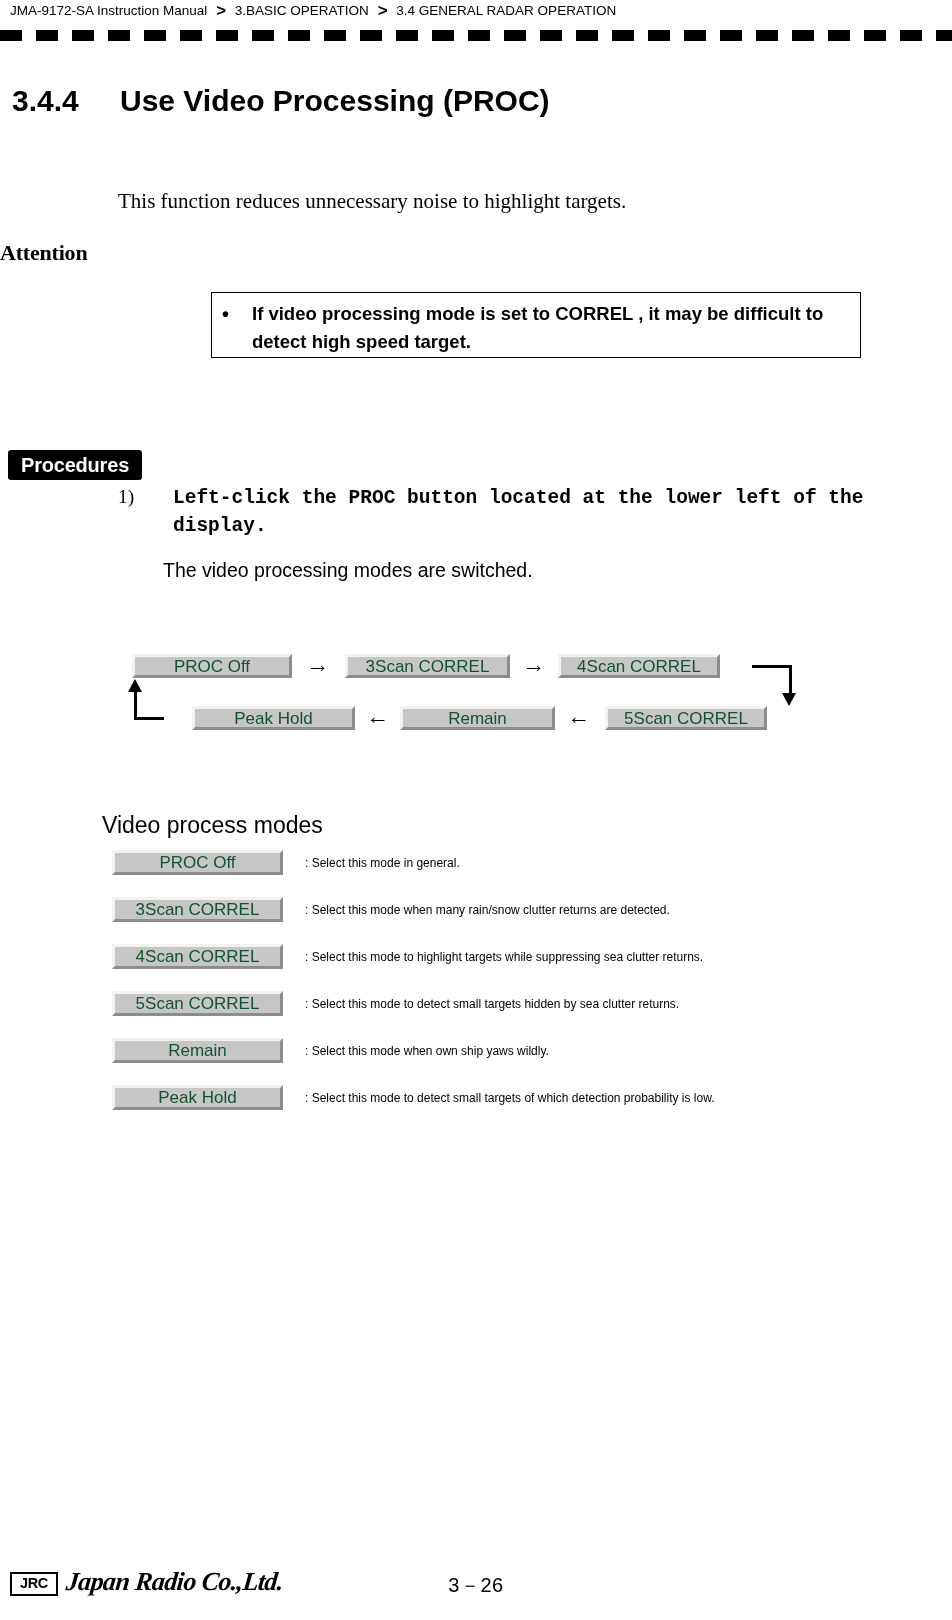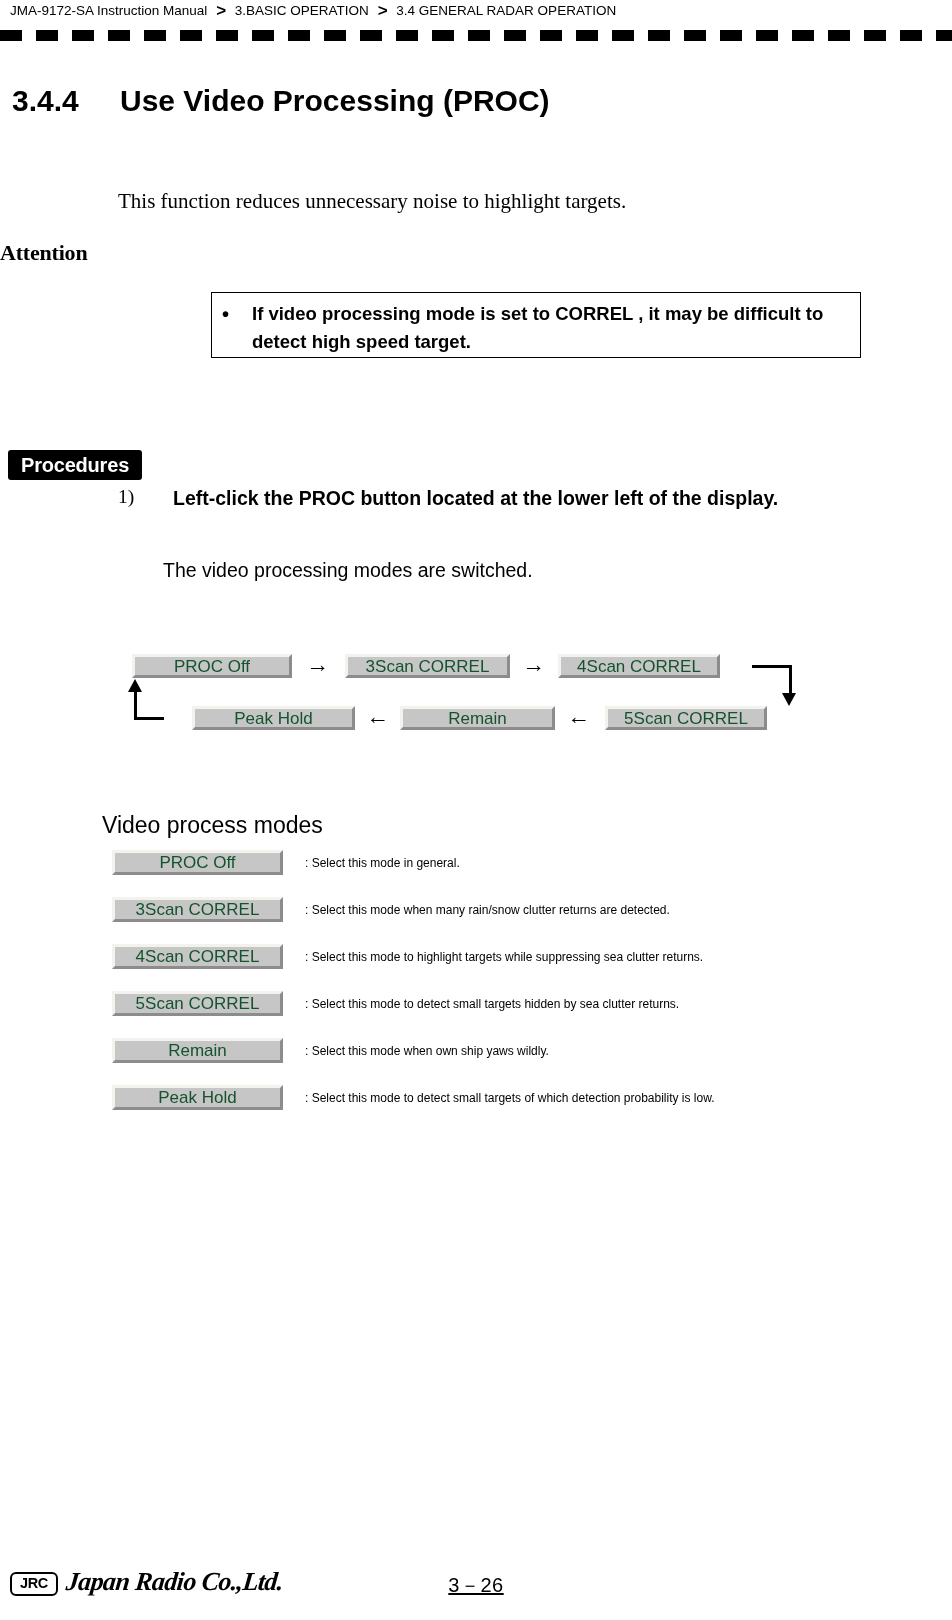--- a/index.html
+++ b/index.html
@@ -140,21 +140,21 @@
   }
   .step-num {
     position: absolute;
     left: 0px;
     top: 2px;
     font-family: "Liberation Serif", serif;
     font-size: 19.5px;
   }
   .step-body {
     margin-left: 55px;
-    font-family: Liberation Sans, sans-serif;
+    font-family: Liberation Mono, monospace;
     font-weight: bold;
     font-size: 19.5px;
     line-height: 28px;
   }
 
   .step-sub {
     position: absolute;
     top: 559px;
     left: 163px;
     width: 700px;
@@ -268,21 +268,21 @@
     width: 952px;
     height: 46px;
   }
   .jrc-mark {
     position: absolute;
     left: 10px;
     top: 4px;
     width: 48px;
     height: 24px;
     border: 2.5px solid #000;
-    border-radius: 6px;
+    border-radius: 0;
     box-sizing: border-box;
     font-family: "Liberation Sans", sans-serif;
     font-weight: bold;
     font-size: 14.5px;
     line-height: 19px;
     text-align: center;
     letter-spacing: -0.3px;
   }
   .jrc-name {
     position: absolute;
@@ -297,21 +297,20 @@
   }
   .page-number {
     position: absolute;
     left: 0px;
     top: 4px;
     width: 952px;
     text-align: center;
     font-family: "Liberation Sans", sans-serif;
     font-size: 20px;
     letter-spacing: 0.5px;
-    text-decoration: underline;
   }
 </style>
 </head>
 <body>
 
 <div class="page-header">
   <span>JMA-9172-SA Instruction Manual</span>
   <span class="crumb-sep">&gt;</span>
   <span>3.BASIC OPERATION</span>
   <span class="crumb-sep">&gt;</span>

